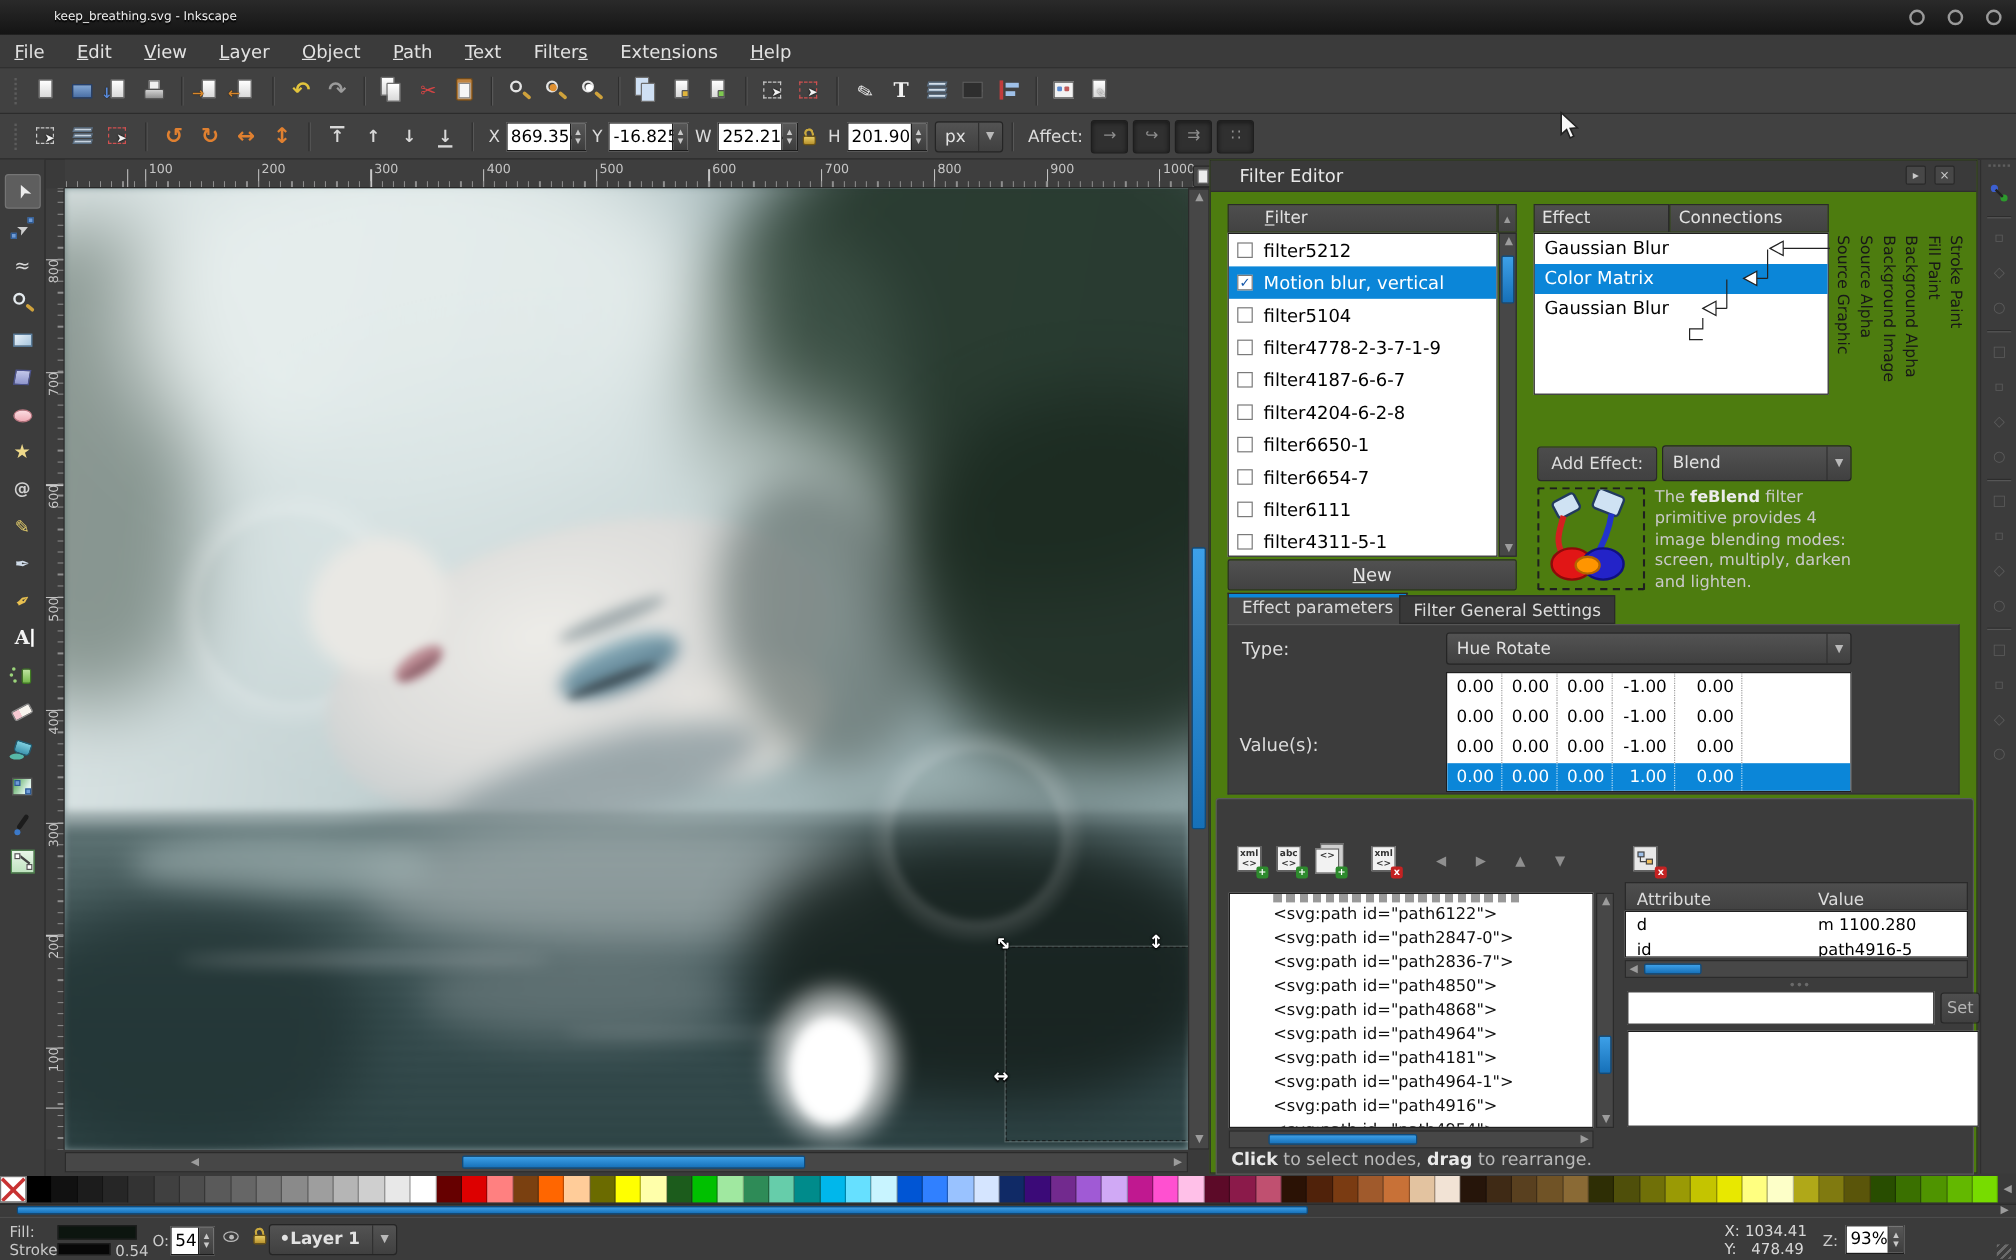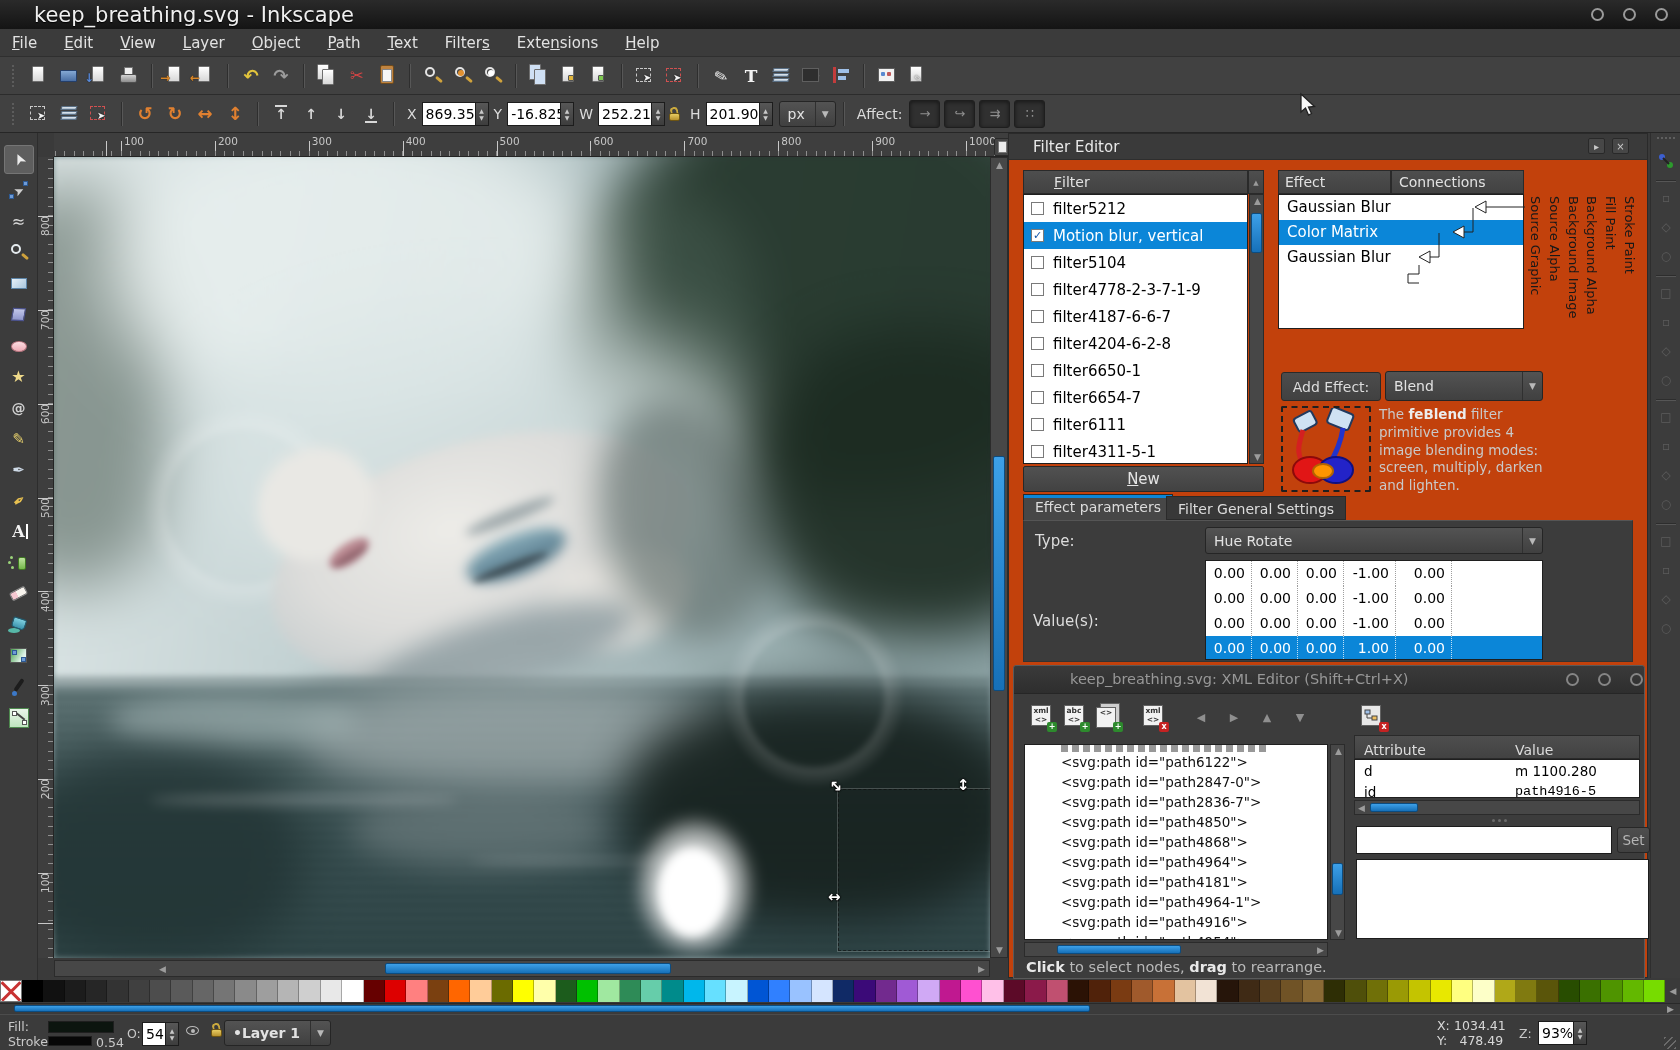--- a/index.html
+++ b/index.html
@@ -3,21 +3,21 @@
 <meta charset="utf-8">
 <style>
   *{margin:0;padding:0;box-sizing:border-box;font-family:"DejaVu Sans",sans-serif}
   html,body{background:#2b2b2b}
   #app{position:relative;width:1680px;height:1050px;background:#3a3a3a;overflow:hidden}
   .abs{position:absolute}
   u{text-decoration:underline}
 
   
   #titlebar{position:absolute;left:0;top:0;width:1680px;height:29px;background:linear-gradient(#2a2a2a,#141414);display:flex;align-items:center}
-  #titletext{color:#f0f0f0;font-size:21px;margin-left:34px;text-shadow:0 1px 1px #000}
+  #titletext{color:#f0f0f0;font-size:10px;margin-left:45px;text-shadow:0 1px 1px #000}
   #tbbtns{position:absolute;right:12px;top:8px;display:flex;gap:19px}
   .tbdot{width:13px;height:13px;border:2.5px solid #9a9a9a;border-radius:50%}
 
   
   #menubar{position:absolute;left:0;top:29px;width:1680px;height:28px;background:#3b3b3b;border-bottom:1px solid #2f2f2f;display:flex;align-items:center;padding-left:12px;gap:27px}
   .menuitem{color:#e2e2e2;font-size:15px;cursor:default}
 
   
   #cmdbar{position:absolute;left:0;top:57px;width:1680px;height:38px;background:#414141;border-bottom:1px solid #2c2c2c;display:flex;align-items:center;padding-left:12px}
   #ctrlbar{position:absolute;left:0;top:95px;width:1680px;height:38px;background:#414141;border-bottom:1px solid #262626;display:flex;align-items:center;padding-left:12px}
@@ -116,21 +116,21 @@
   .glowcore{left:605px;top:692px;width:66px;height:88px;border-radius:50%;background:#fff;filter:blur(4px)}
   #selrect{position:absolute;left:784px;top:632px;width:160px;height:162px;border:1px dashed rgba(15,15,15,.65);box-shadow:0 0 0 1px rgba(255,255,255,.2)}
   .handle{position:absolute;color:#fff;font-size:15px;font-weight:bold;text-shadow:0 0 2px #000,0 0 2px #000,0 1px 1px #000}
 
   
   .sbtrack{position:absolute;background:#474747;border:1px solid #2b2b2b}
   .sbthumb{position:absolute;background:linear-gradient(#3da0e8,#1670b8);border:1px solid #0c4c80;border-radius:2px}
   .sbarr{position:absolute;color:#9c9c9c;font-size:9px;line-height:10px}
 
   
-  #dock{position:absolute;left:1008px;top:133px;width:640px;height:845px;background:#c2410c;border:1px solid #2a2a2a}
+  #dock{position:absolute;left:1008px;top:133px;width:640px;height:845px;background:#4d7c0f;border:1px solid #2a2a2a}
   #dock .abs{position:absolute}
   #fe-title{left:0;top:0;width:638px;height:26px;background:#3a3a3a;border-bottom:1px solid #2e2e2e}
   #fe-title-text{position:absolute;left:24px;top:4px;color:#e8e8e8;font-size:15px}
   .panelbtn{position:absolute;top:4px;width:17px;height:16px;background:#474747;border:1px solid #292929;border-radius:2px;color:#c9c9c9;font-size:10px;text-align:center;line-height:15px}
   .hdrbtn{background:linear-gradient(#4e4e4e,#424242);border:1px solid #2a2a2a;color:#e2e2e2;font-size:14px;display:flex;align-items:center}
   #fe-filter-hdr{left:14px;top:36px;width:225px;height:24px;padding-left:30px}
   #fe-filter-hdr-stub{left:239px;top:36px;width:16px;height:24px;background:linear-gradient(#4e4e4e,#424242);border:1px solid #2a2a2a;color:#9a9a9a;font-size:7px;text-align:center;line-height:24px}
   #fe-effect-hdr{left:269px;top:36px;width:113px;height:24px;padding-left:6px}
   #fe-conn-hdr{left:382px;top:36px;width:133px;height:24px;padding-left:7px}
   #fe-filter-list{left:14px;top:60px;width:225px;height:270px;background:#fff;border:1px solid #1f1f1f;overflow:hidden}
@@ -751,26 +751,20 @@
           <span class="mcell" style="width: 46px;">0.00</span>
           <span class="mcell" style="width: 46px;">0.00</span>
           <span class="mcell" style="width: 46px;">0.00</span>
           <span class="mcell" style="width: 52px;">1.00</span>
           <span class="mcell" style="width: 56px;">0.00</span>
           <div class="mfill"></div>
         </div>
       </div>
 
     <div class="abs" id="xmlwin">
-      <div class="abs" id="xml-titlebar">
-        <span id="xml-title-text">keep_breathing.svg: XML Editor (Shift+Ctrl+X)</span>
-        <div class="xcir" style="left:552px"></div>
-        <div class="xcir" style="left:584px"></div>
-        <div class="xcir" style="left:616px"></div>
-      </div>
       <div id="xml-toolbar">
           <div class="xtb" style="left: 14px; position: absolute;">
             <span class="xbox">xml<br>&lt;&gt;</span>
             <span class="badge" style="background:#2d8a2d">+</span>
           </div>
           <div class="xtb" style="left: 47px; position: absolute;">
             <span class="xbox">abc<br>&lt;&gt;</span>
             <span class="badge" style="background:#2d8a2d">+</span>
           </div>
           <div class="xtb" style="left: 80px; position: absolute;">
@@ -830,21 +824,21 @@
         <span class="acol1">Attribute</span>
         <span>Value</span>
       </div>
       <div class="abs" id="attr-table">
           <div class="arow">
             <span class="acol1">d</span>
             <span style="white-space: nowrap;">m 1100.280</span>
           </div>
           <div class="arow">
             <span class="acol1">id</span>
-            <span style="white-space: nowrap; font-family: Liberation Mono, monospace;">path4916-5</span>
+            <span style="white-space: nowrap;">path4916-5</span>
           </div>
         </div>
       <div class="abs sbtrack" id="attr-hscroll">
         <span class="sbarr" style="left:3px;top:2px">◀</span>
         <div class="sbthumb" style="left:15px;top:2px;width:48px;height:9px"></div>
       </div>
       <div class="abs" id="attr-splitter">
           <i></i>
           <i></i>
           <i></i>

